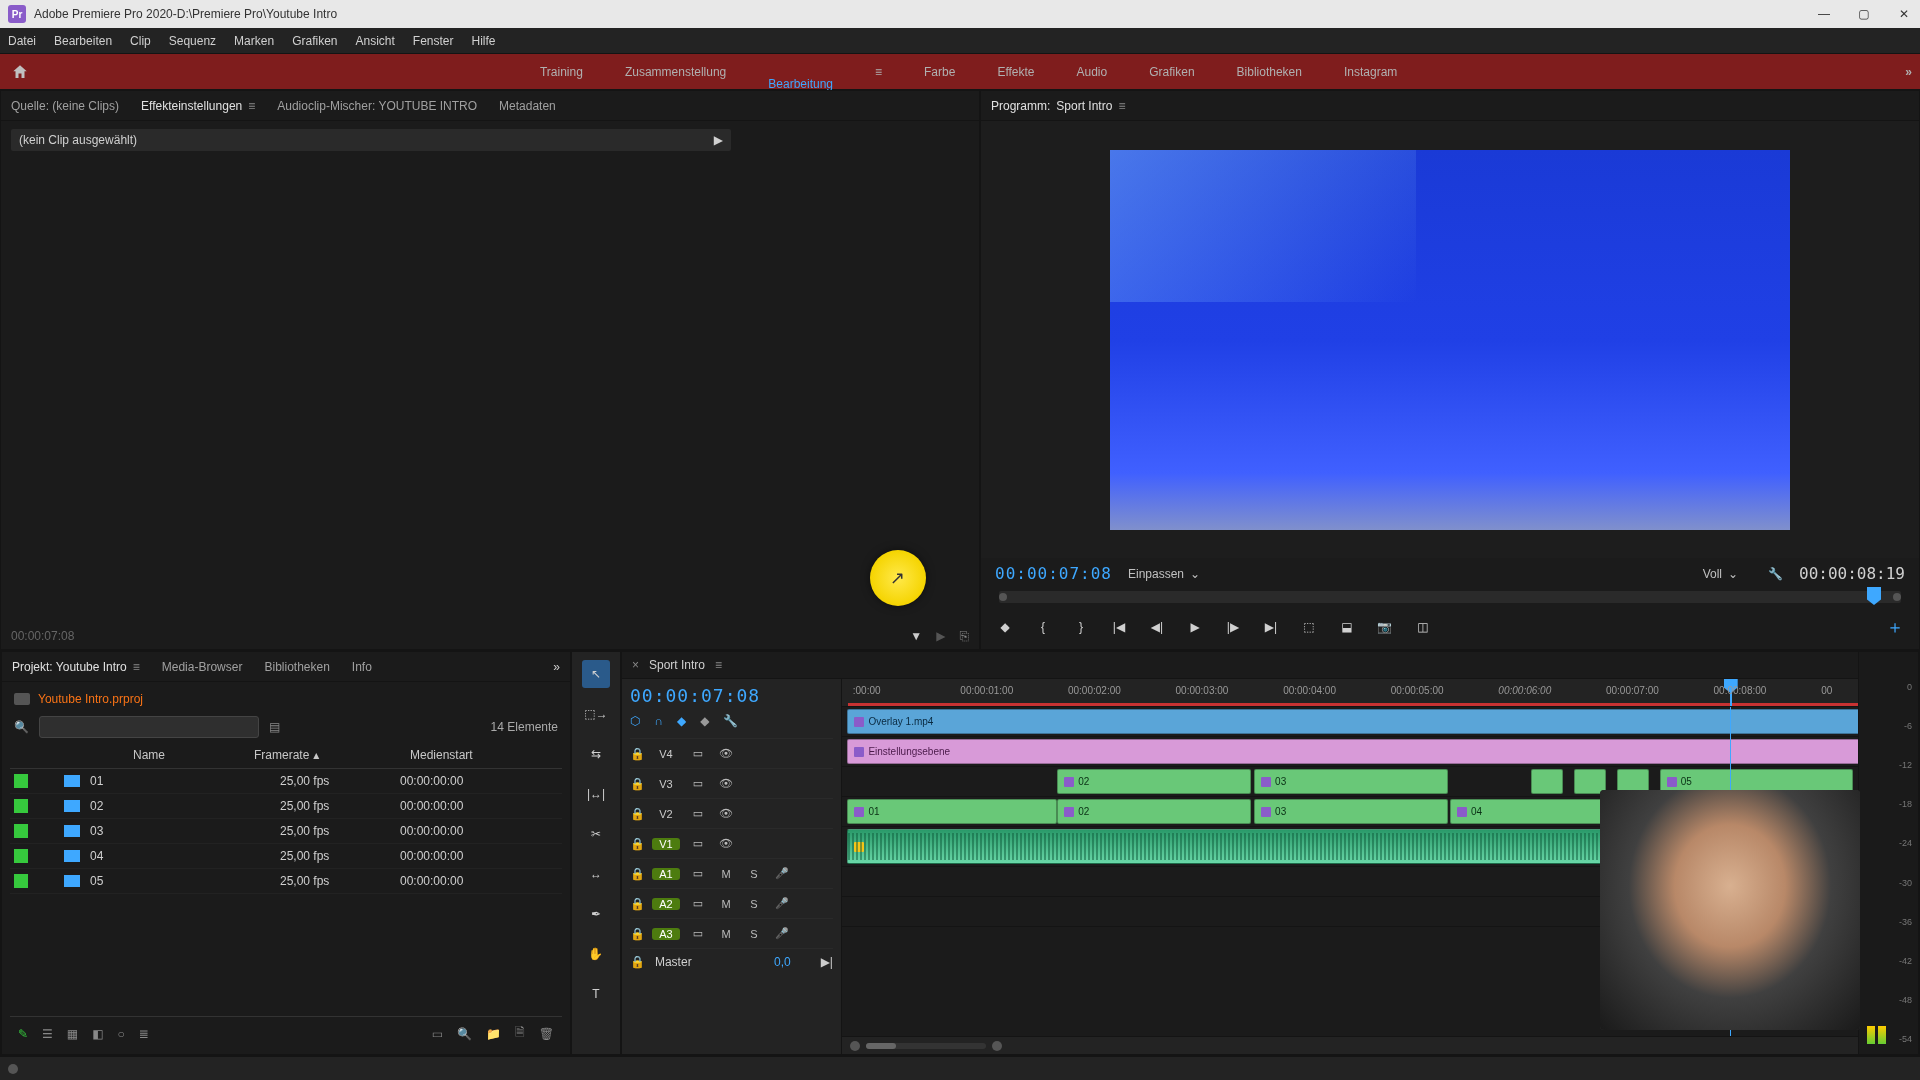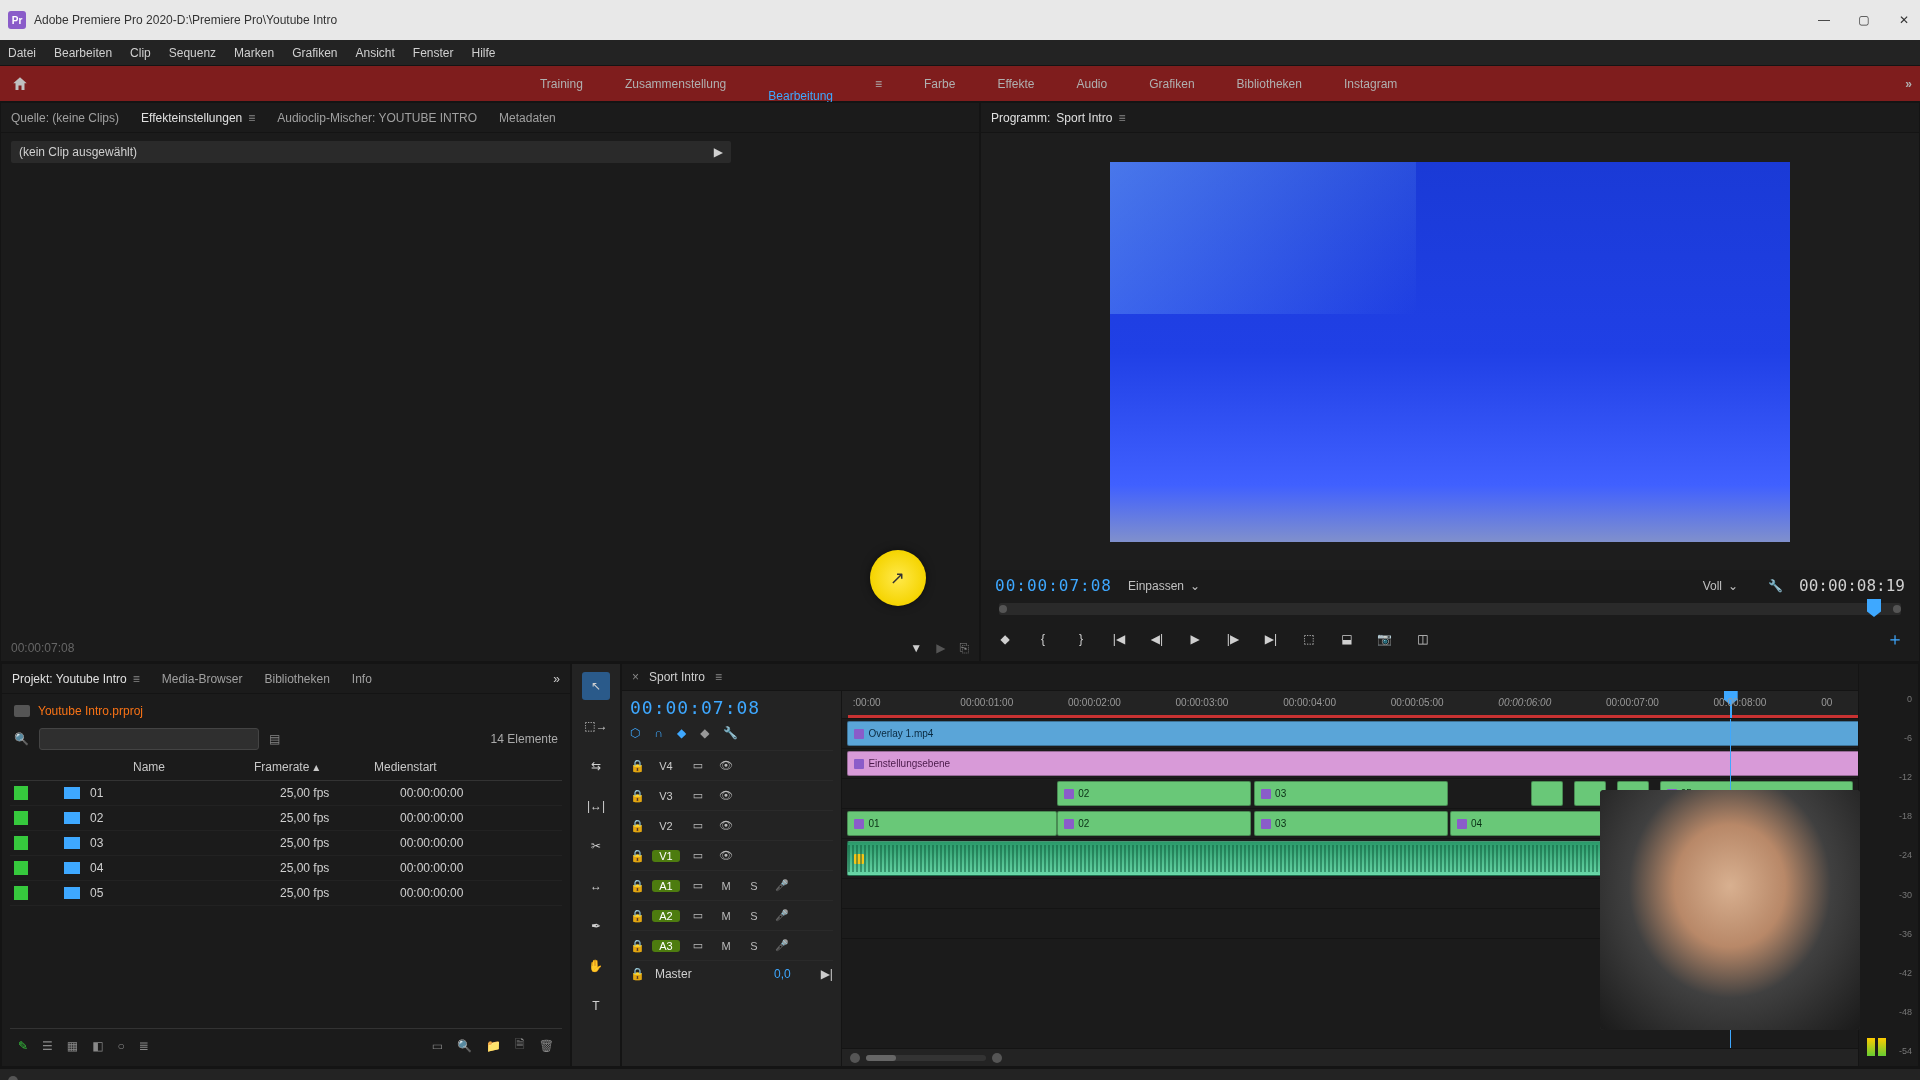--- a/index.html
+++ b/index.html
@@ -1,19 +1,19 @@
 <!DOCTYPE html>
 <html><head>
 <meta charset="utf-8">
 <style>
 * { margin: 0; padding: 0; box-sizing: border-box; font-family: 'Segoe UI', Tahoma, sans-serif; user-select: none; }
 body { background: #232323; color: #d0d0d0; font-size: 12px; overflow: hidden; width: 1920px; height: 1080px; }
 
 
-.titlebar { height: 40px; background: #e8e8e8; display: flex; align-items: center; padding: 8px 8px; color: #333; }
+.titlebar { height: 28px; background: #e8e8e8; display: flex; align-items: center; padding: 8px 8px; color: #333; }
 .titlebar .logo { width: 18px; height: 18px; background: #8a5cc9; border-radius: 3px; margin-right: 8px; display: flex; align-items: center; justify-content: center; font-size: 10px; color: #fff; font-weight: bold; }
 .titlebar .wincontrols { margin-left: auto; display: flex; gap: 24px; }
 .titlebar .wincontrol { width: 16px; text-align: center; cursor: pointer; }
 
 
 .menubar { height: 26px; background: #232323; display: flex; align-items: center; padding: 0 8px; gap: 18px; border-bottom: 1px solid #141414; }
 .menubar span { cursor: pointer; }
 
 
 .workspacebar { height: 36px; background: #7f1d1d; display: flex; align-items: center; padding: 0 8px; border-bottom: 1px solid #141414; }
@@ -66,21 +66,21 @@
 .project-body { flex:1; display:flex; flex-direction:column; padding:4px 8px;}
 .project-filename { display:flex; align-items:center; gap:8px; padding:6px 4px; color:#f97316;}
 .project-filename .bin-icon{width:16px;height:12px;background:#555;border-radius:2px;}
 .project-search-row { display:flex; align-items:center; gap:10px; padding:4px;}
 .project-search-row .search-icon{color:#888;}
 .project-search-row input{flex:0 0 220px; background:#2f2f2f; border:1px solid #444; border-radius:3px; height:22px; padding:0 6px; color:#ddd;}
 .project-search-row .count{margin-left:auto; color:#aaa;}
 .project-table-header { display:flex; border-bottom:1px solid #333; padding:6px 4px; color:#c8c8c8;}
 .project-table-header .col-name{flex:0 0 240px; padding-left:30px;text-align:center;}
 .project-table-header .col-fr{flex:0 0 120px; display:flex; align-items:center; gap:4px;}
-.project-table-header .col-ms{flex:1;}
+.project-table-header .col-ms{flex:1;margin-left:36px;}
 .project-row { display:flex; align-items:center; padding:5px 4px; border-bottom:1px solid #222;}
 .project-row .chip{width:14px;height:14px;background:#36c93d;margin-right:36px;}
 .project-row .seq-icon{width:16px;height:12px;background:#3ea8ff;margin-right:10px; display:inline-block;}
 .project-row .col-name{flex:0 0 190px;}
 .project-row .col-fr{flex:0 0 120px;}
 .project-row .col-ms{flex:1;}
 .project-footer { display:flex; align-items:center; gap:14px; padding:6px 8px; border-top:1px solid #333;}
 .project-footer .ic{color:#888; cursor:pointer;}
 .project-footer .pencil{color:#36c93d;}
 

